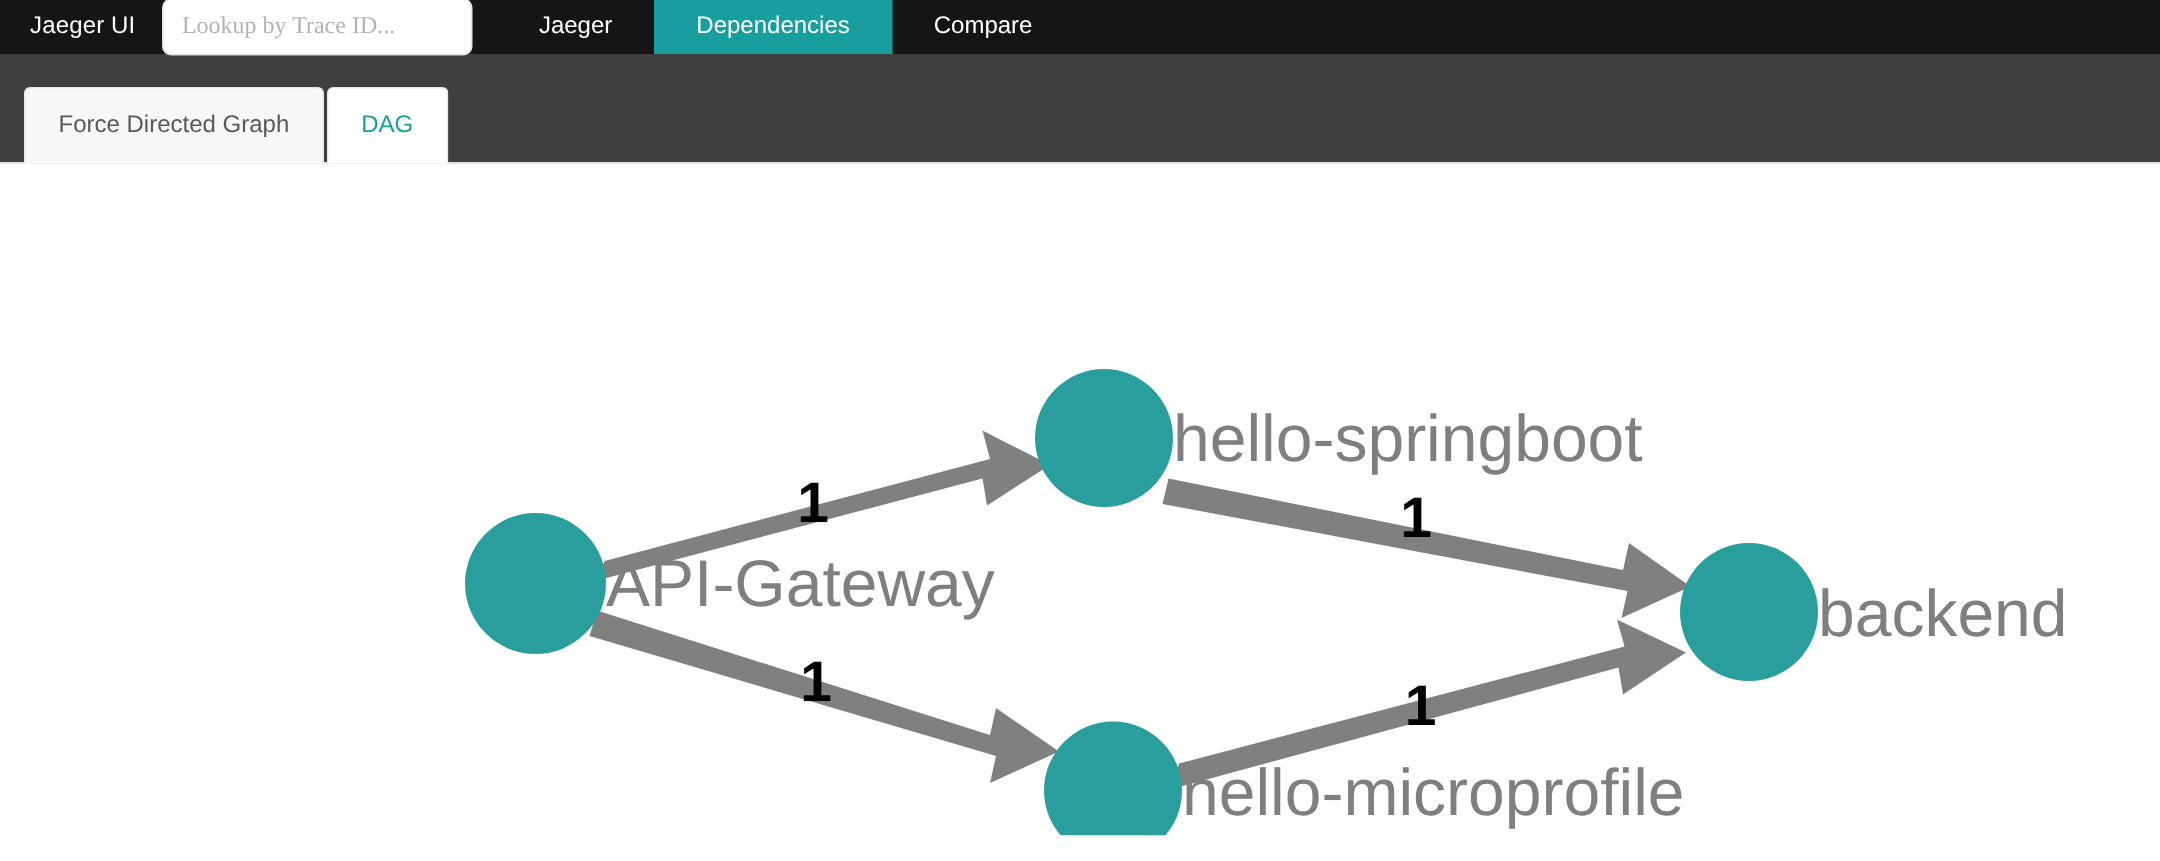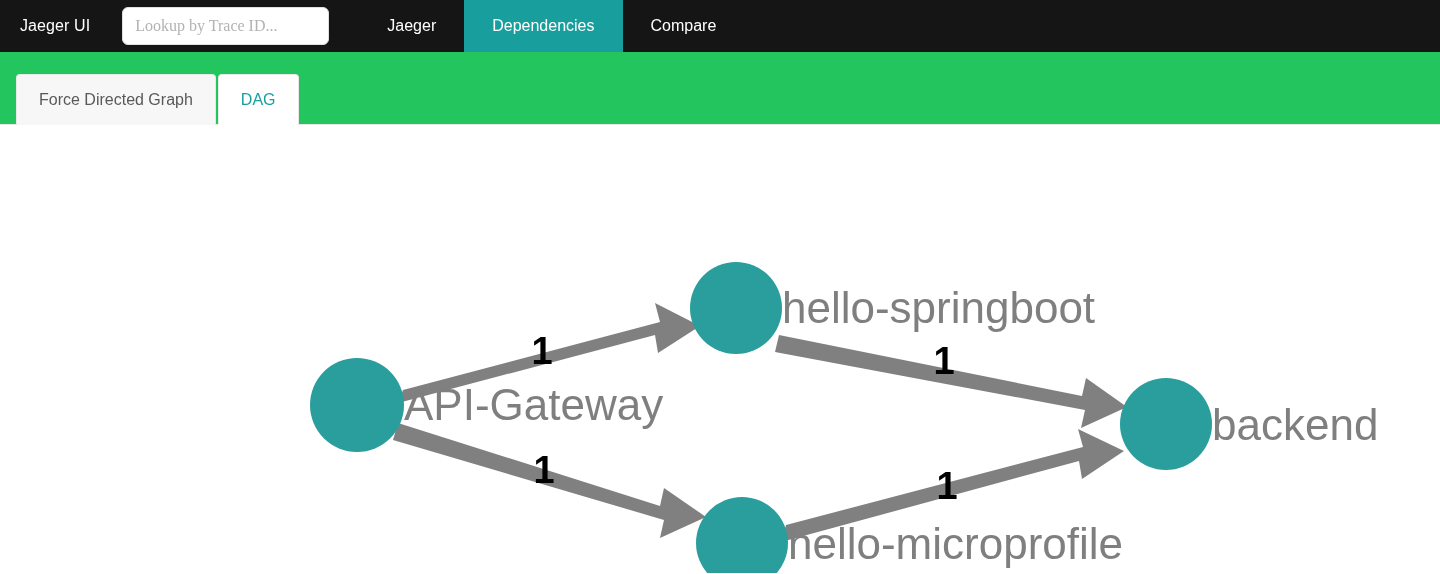--- a/index.html
+++ b/index.html
@@ -8,26 +8,25 @@
     padding: 0;
     width: 1440px;
     height: 574px;
     overflow: hidden;
     background: #ffffff;
     font-family: "Liberation Sans", sans-serif;
   }
 
   
   .navbar {
-    height: 52px;
+    height: 36px;
     background: #151515;
     display: flex;
     align-items: stretch;
     position: relative;
-    gap: 14px;
   }
   .brand {
     display: flex;
     align-items: center;
     color: #ffffff;
     font-size: 16px;
     padding: 0 18px 0 20px;
     white-space: nowrap;
     letter-spacing: 0.1px;
   }
@@ -59,21 +58,21 @@
     font-size: 16px;
     text-decoration: none;
     white-space: nowrap;
     cursor: pointer;
   }
   .nav-item.active { background: #199e9e; }
 
   
   .tabstrip {
     height: 73px;
-    background: #22c55e;
+    background: #404040;
     border-bottom: 1px solid #e8e8e8;
     display: flex;
     align-items: flex-end;
     padding-left: 16px;
   }
   .tab {
     height: 51px;
     display: flex;
     align-items: center;
     padding: 0 22px;

